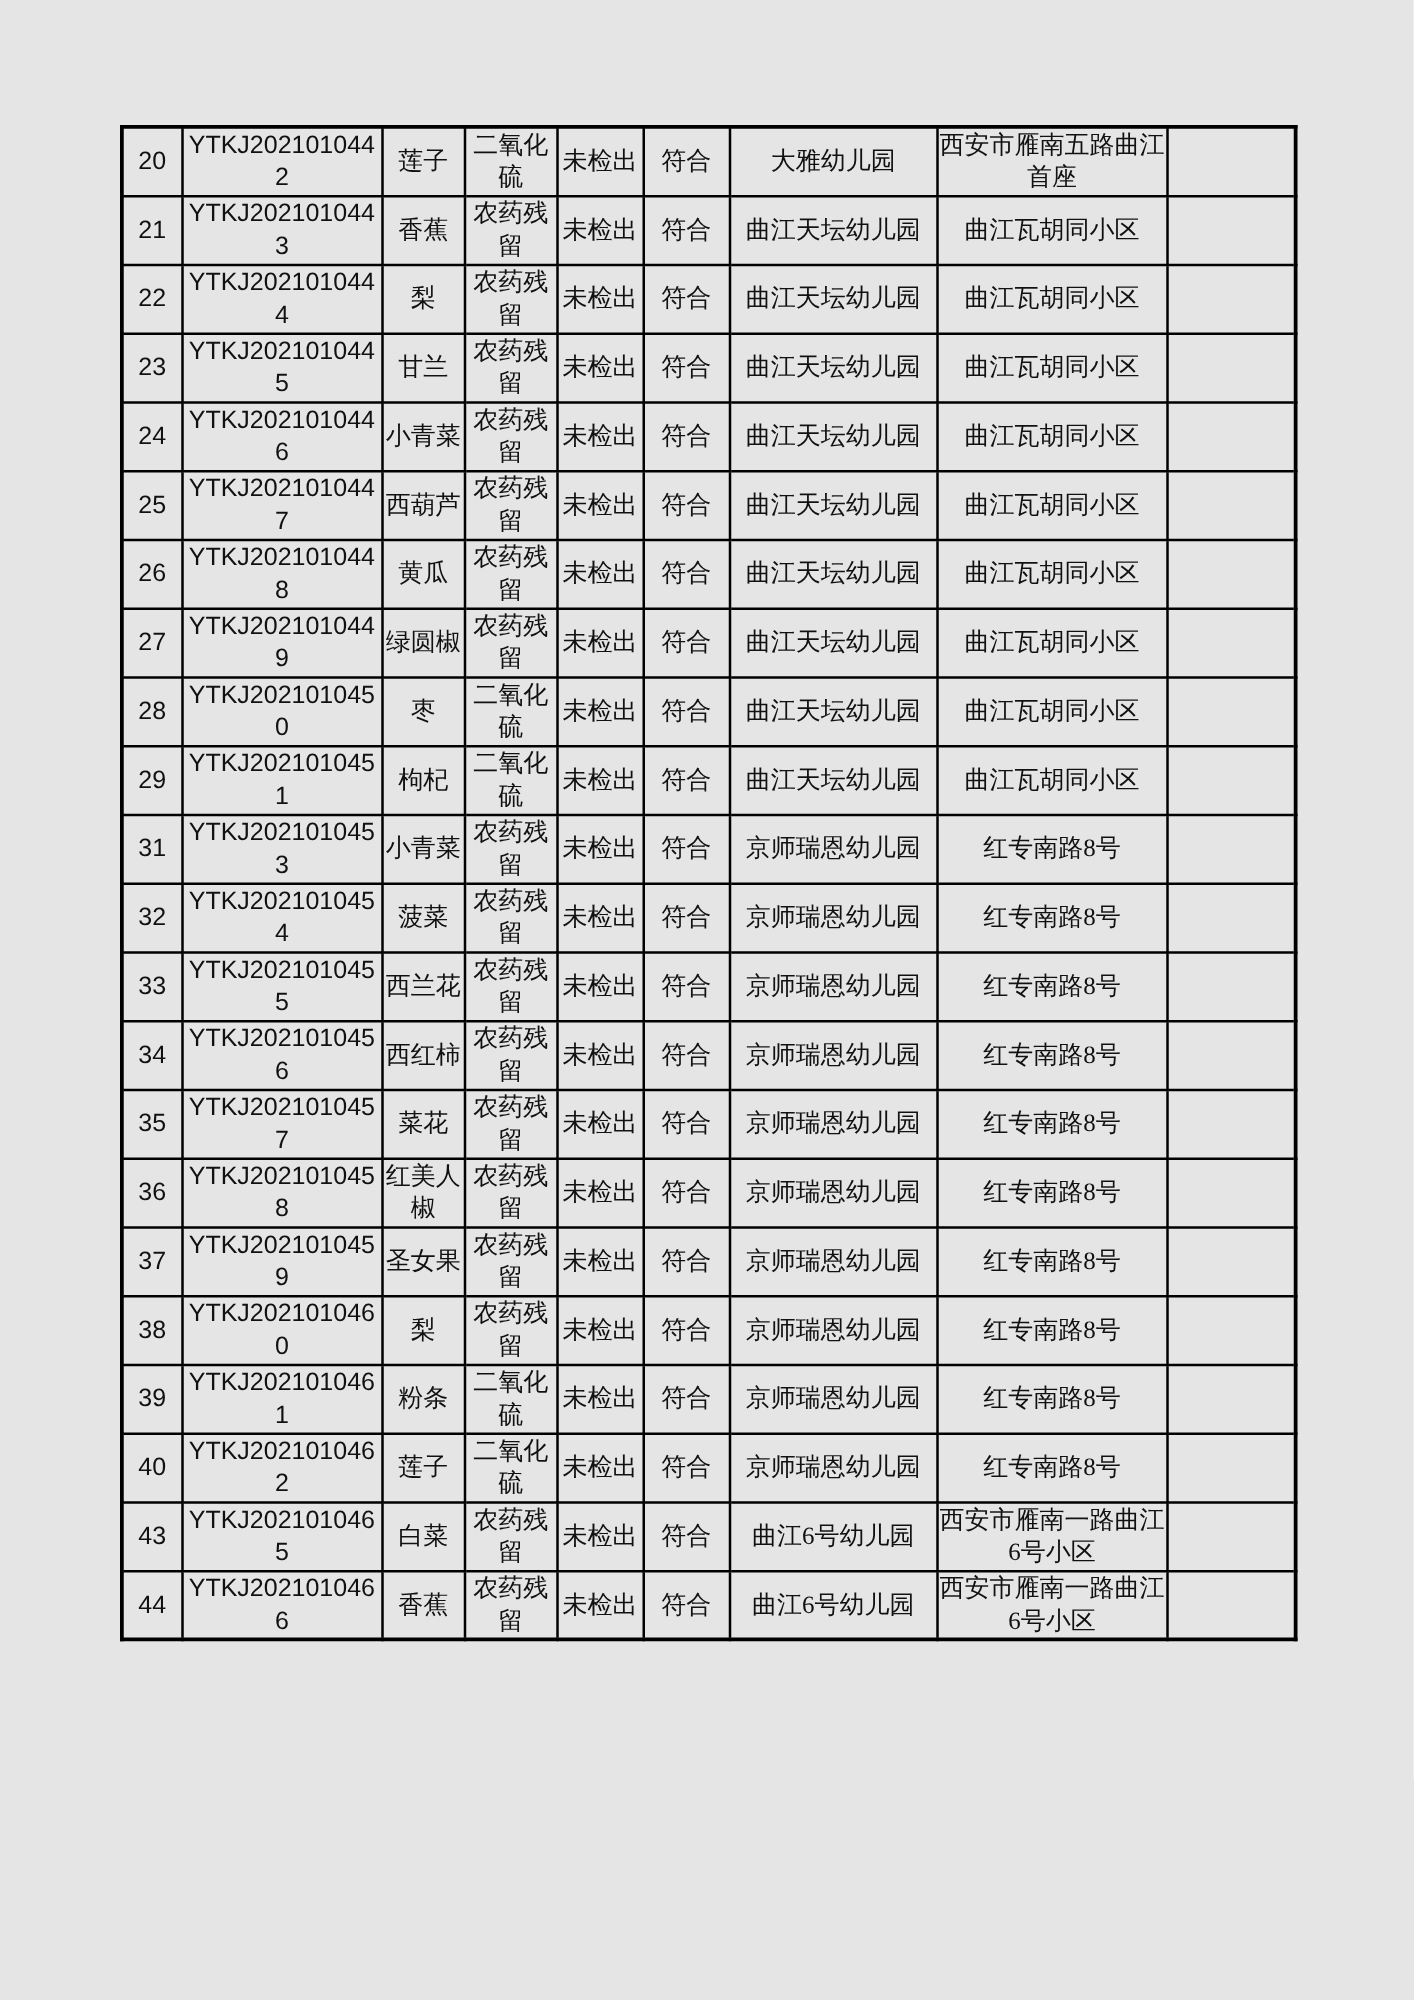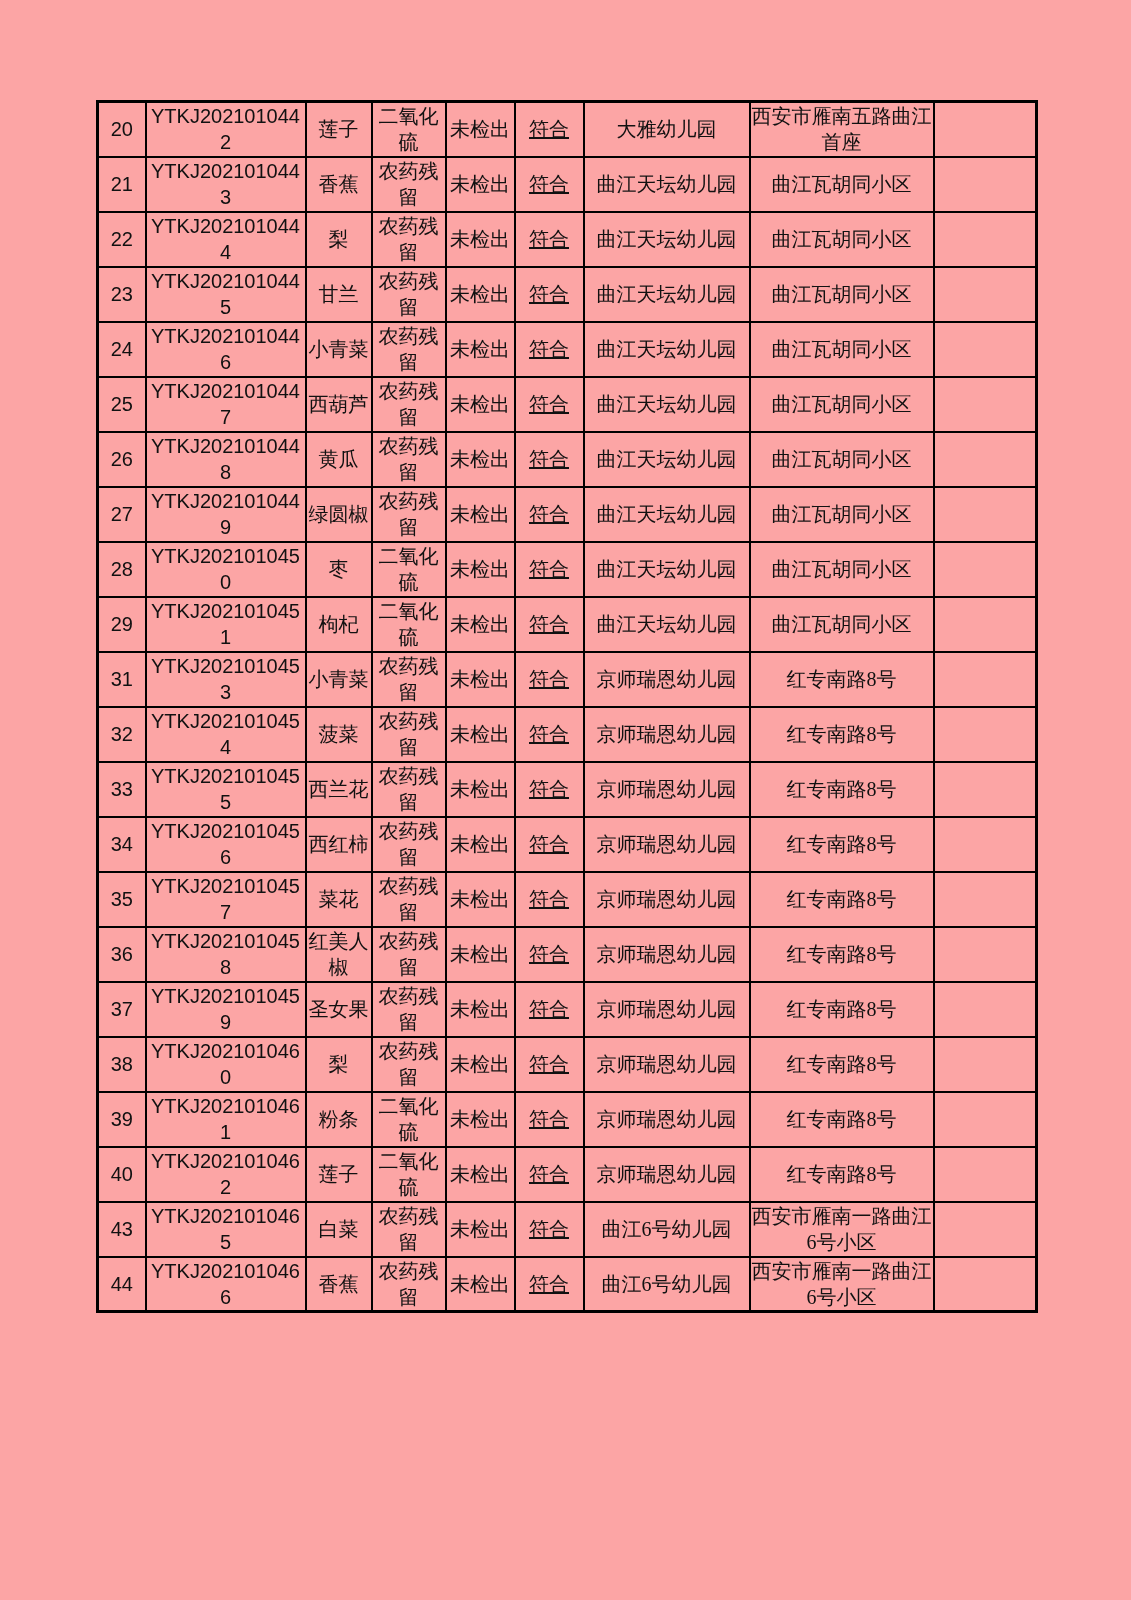--- a/index.html
+++ b/index.html
@@ -4,21 +4,21 @@
 <style>
   html, body {
     margin: 0;
     padding: 0;
     background: #ffffff;
   }
   .page {
     position: relative;
     width: 1131px;
     height: 1600px;
-    background: #fca5a5;
+    background: #e5e5e5;
     overflow: hidden;
     font-family: "Liberation Serif", serif;
     color: #111111;
   }
   table.report {
     position: absolute;
     left: 96px;
     top: 100px;
     border-collapse: collapse;
     table-layout: fixed;
@@ -43,21 +43,21 @@
   }
   td.c-code {
     font-family: "Liberation Sans", sans-serif;
     font-size: 20px;
     line-height: 25px;
     padding: 0 1px;
   }
   td.c-sample   { padding: 0 6px; }
   td.c-item     { padding: 0 2px; margin-left: 28px; }
   td.c-result   { padding: 0 10px; }
-  td.c-concl    { padding: 0 2px; text-decoration: underline; }
+  td.c-concl    { padding: 0 2px; }
   td.c-facility { padding: 0 2px; }
   td.c-address  { padding: 0 8px; }
   td.c-remark   { padding: 0; }
 </style>
 </head>
 <body>
 
 <div class="page">
   <table class="report">
     <colgroup>

